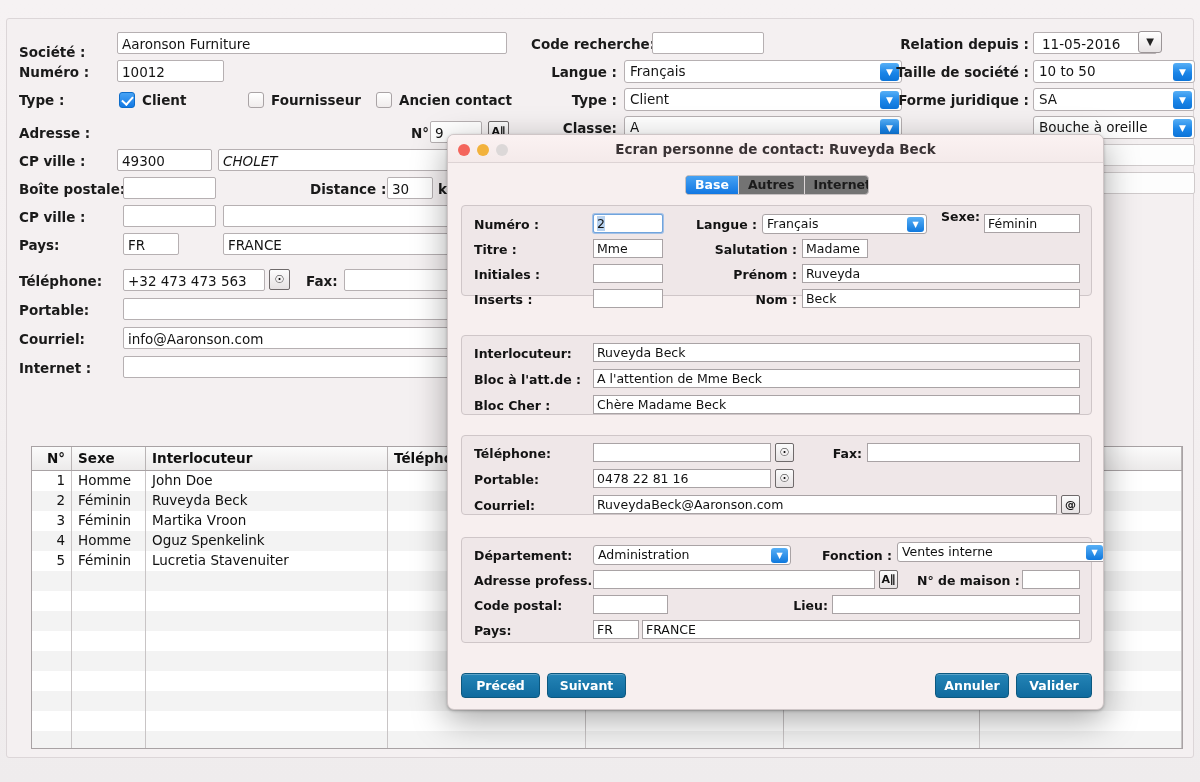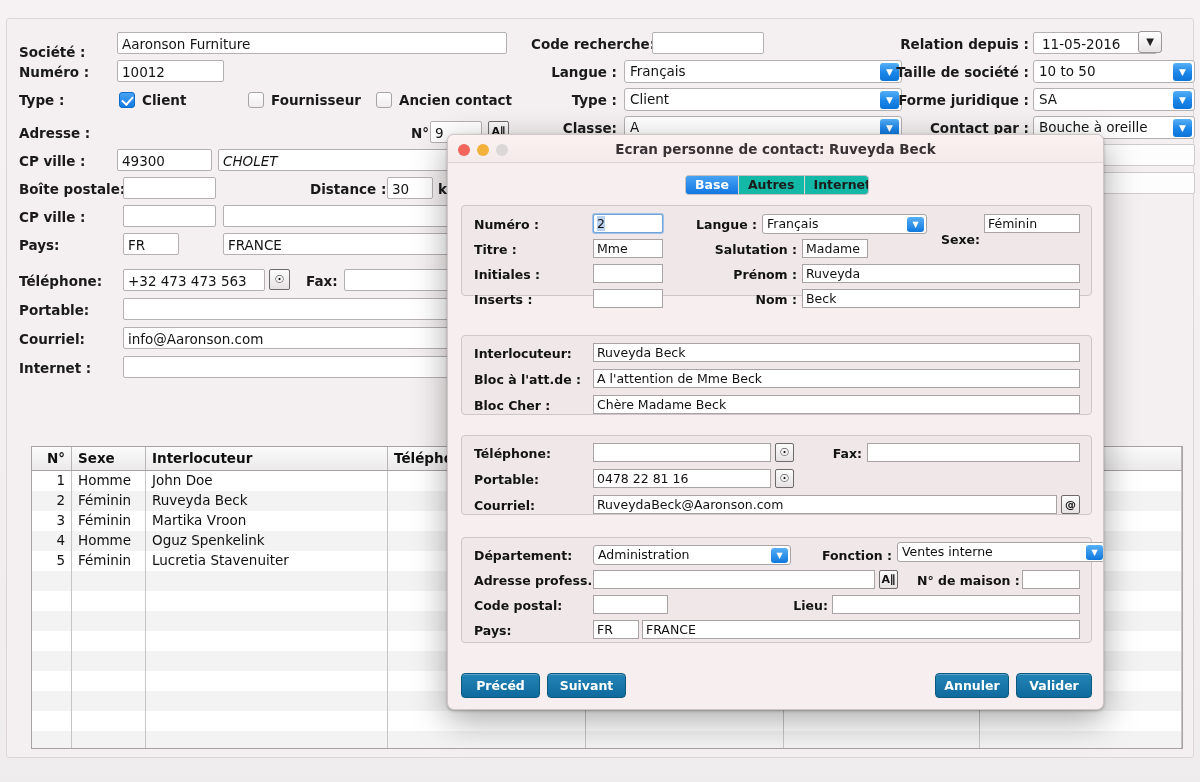--- a/index.html
+++ b/index.html
@@ -187,21 +187,21 @@
   .tl.red { left: 10px; background: #f4655c; }
   .tl.yel { left: 29px; background: #f2b23c; }
   .tl.gry { left: 48px; background: #dcd8d8; }
 
   #dlg-body { position: absolute; left: 0; top: 28px; right: 0; bottom: 0; }
 
   #tabbar {
     position: absolute;
     left: 237px; top: 12px;
     width: 184px; height: 20px;
-    background: #14b8a6;
+    background: #737373;
     border: 1px solid #c6c0c1;
     border-radius: 4px;
     display: flex;
     overflow: hidden;
     text-align: right;
   }
   #tabbar .tab {
     font-size: 12.5px;
     font-weight: bold;
     line-height: 18px;
@@ -381,21 +381,20 @@
       <span>10 to 50</span>
       <span class="arrow">▼</span>
     </div>
 
     <div class="lbl r" style="left:830px; top:71px; width:192px;">Forme juridique :</div>
     <div class="combo" style="left:1026px; top:69px; width:162px;">
       <span>SA</span>
       <span class="arrow">▼</span>
     </div>
 
-    <div class="lbl r" style="left:830px; top:99px; width:192px;">Contact par :</div>
     <div class="combo" style="left:1026px; top:97px; width:162px;">
       <span>Bouche à oreille</span>
       <span class="arrow">▼</span>
     </div>
 
     <div class="txt plain" style="left:1026px; top:125px; width:162px;"></div>
     <div class="txt plain" style="left:1026px; top:153px; width:162px;"></div>
 
     <div id="contacts-table">
       <div class="thead">
@@ -571,21 +570,21 @@
     </div>
 
     <div class="grp" style="left:13px; top:42px; width:631px; height:91px;">
       <div class="dlbl" style="left:12px; top:10px;">Numéro :</div>
       <div class="dtxt focus" style="left:131px; top:8px; width:70px;"><span class="sel">2</span></div>
       <div class="dlbl r" style="left:205px; top:10px; width:90px;">Langue :</div>
       <div class="dcombo" style="left:300px; top:8px; width:165px;">
         <span>Français</span>
         <span class="arrow">▼</span>
       </div>
-      <div class="dlbl r" style="left:470px; top:25px; width:48px;">Sexe:</div>
+      <div class="dlbl r" style="left:470px; top:2px; width:48px;">Sexe:</div>
       <div class="dtxt" style="left:522px; top:8px; width:96px;">Féminin</div>
 
       <div class="dlbl" style="left:12px; top:35px;">Titre :</div>
       <div class="dtxt" style="left:131px; top:33px; width:70px;">Mme</div>
       <div class="dlbl r" style="left:250px; top:35px; width:85px;">Salutation :</div>
       <div class="dtxt" style="left:340px; top:33px; width:66px;">Madame</div>
 
       <div class="dlbl" style="left:12px; top:60px;">Initiales :</div>
       <div class="dtxt" style="left:131px; top:58px; width:70px;"></div>
       <div class="dlbl r" style="left:250px; top:60px; width:85px;">Prénom :</div>

